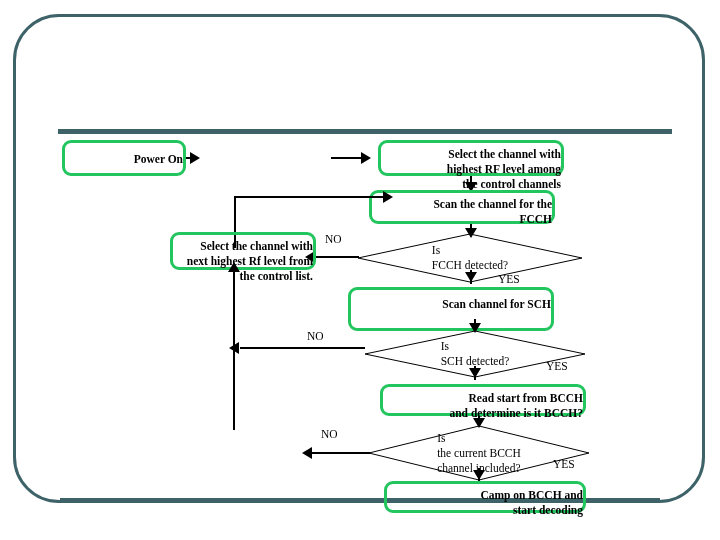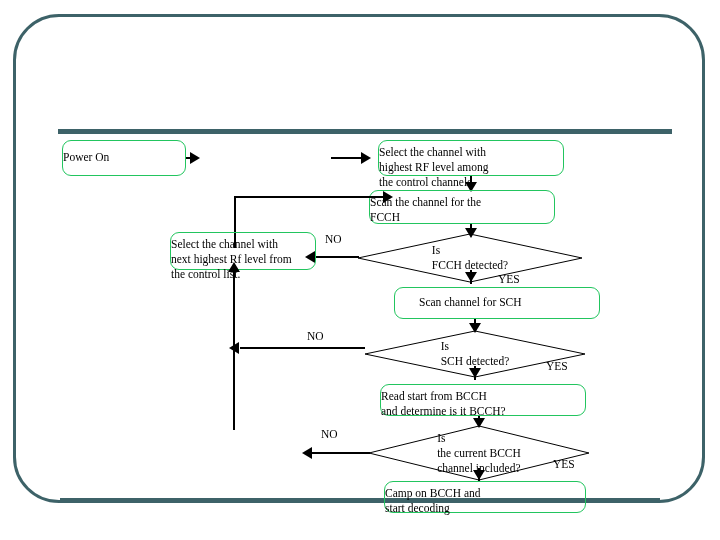--- a/index.html
+++ b/index.html
@@ -40,29 +40,30 @@
     left: 58px;
     top: 129px;
     width: 614px;
     height: 5px;
     background: #3d6268;
   }
   
   .node {
     position: absolute;
     box-sizing: border-box;
-    border: 1px solid #22c55e;
+    border: 3px solid #22c55e;
     border-radius: 9px;
     background: transparent;
     font-size: 11.5px;
     line-height: 15px;
     color: #000000;
     padding-top: 4px;
-    text-align: left;
+    text-align: right;
     white-space: pre-line;
+    font-weight: bold;
   }
   
   .diamond {
     position: absolute;
   }
   .diamond svg { display: block; }
   .diamond .dtext {
     position: absolute;
     left: 0;
     top: 0;
@@ -170,21 +171,21 @@
   <div class="label" style="left:325px; top:233px;">NO</div>
 
   <div class="vline" style="left:470px; top:270px; height:14px;"></div>
   <div class="arrow down" style="left:465px; top:272px;"></div>
   <div class="label" style="left:498px; top:273px;">YES</div>
 
   <div class="node" style="left:170px; top:232px; width:146px; height:38px;">Select the channel with
 next highest Rf level from
 the control list.</div>
 
-  <div class="node" style="left:394px; top:287px; width:206px; height:32px; padding-top:7px;padding-left:24px;">Scan channel for SCH</div>
+  <div class="node" style="left:348px; top:287px; width:206px; height:44px; padding-top:7px;padding-left:24px;">Scan channel for SCH</div>
 
   <div class="vline" style="left:474px; top:319px; height:12px;"></div>
   <div class="arrow down" style="left:469px; top:323px;"></div>
 
   <div class="diamond" style="left:364px; top:330px; width:222px; height:48px;">
     <svg width="222" height="48" viewBox="0 0 222 48">
       <polygon points="111,1 221,24 111,47 1,24" fill="none" stroke="#000" stroke-width="1"></polygon>
     </svg>
     <div class="dtext">Is
 SCH detected?</div>

